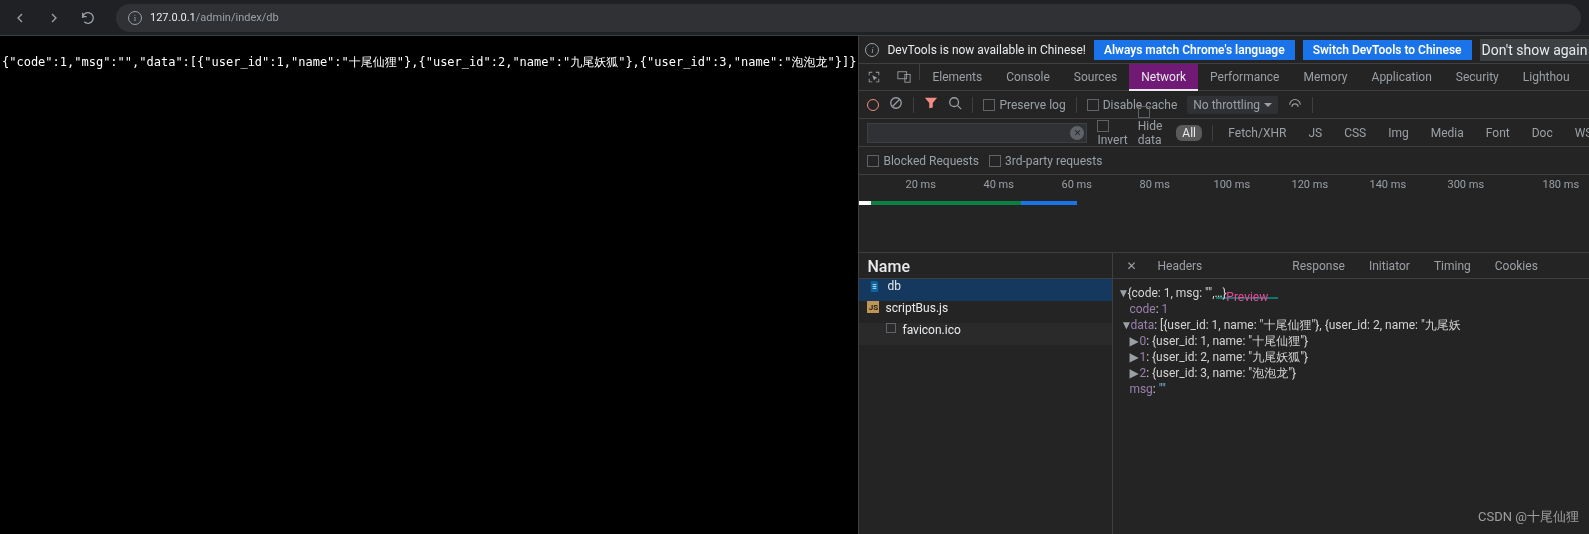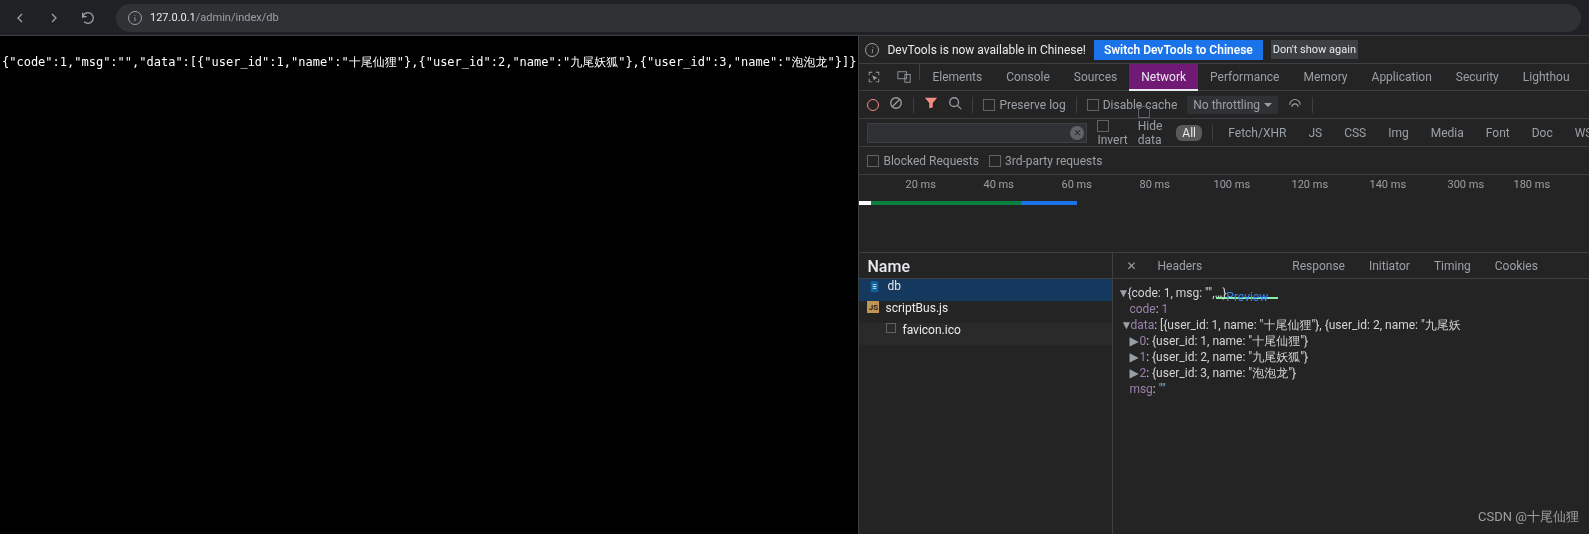--- a/index.html
+++ b/index.html
@@ -16,21 +16,21 @@
 
 .main-area { display: flex; height: calc(100% - 36px); }
 .page { width: 866px; background: #000; color: #fff; font-family: "Consolas", monospace; font-size: 12px; padding: 18px 2px 2px 2px; white-space: pre; }
 .devtools { flex: 1; background: #242424; display: flex; flex-direction: column; border-left: 1px solid #3c4043; }
 
 
 .banner { background: #242424; height: 28px; display: flex; align-items: center; gap: 8px; padding: 0 6px; border-bottom: 1px solid #3c4043; }
 .info-icon { width: 14px; height: 14px; border-radius: 50%; border: 1px solid #9aa0a6; display: inline-flex; align-items: center; justify-content: center; color: #9aa0a6; font-size: 9px; font-style: italic; font-family: Georgia, serif; }
 .banner-text { color: #e8eaed; font-size: 12px; }
 .blue-btn { background: #1a73e8; color: #fff; padding: 3px 10px; font-size: 12px; cursor: pointer; border: none; font-weight: 600; }
-.grey-btn { background: #3c4043; color: #e8eaed; padding: 3px 2px; font-size: 11px; cursor: pointer; border: none; }
+.grey-btn { background: #3c4043; color: #e8eaed; padding: 3px 2px; font-size: 14px; cursor: pointer; border: none; }
 
 
 .dt-tabs { height: 27px; background: #242424; display: flex; align-items: stretch; border-bottom: 1px solid #3c4043; font-size: 12px; color: #9aa0a6; }
 .dt-tabs .icon-btn { width: 30px; display: flex; align-items: center; justify-content: center; cursor: pointer; }
 .dt-tabs .icon-btn svg { width: 14px; height: 14px; fill: currentColor; }
 .dt-tab { padding: 0 12px; display: flex; align-items: center; cursor: pointer; }
 .dt-tab.active { color: #e8eaed; background: #701a75; border-bottom: 2px solid #e8eaed; margin-bottom: -1px; }
 
 
 .toolbar { height: 28px; background: #242424; display: flex; align-items: center; gap: 10px; padding: 0 8px; border-bottom: 1px solid #3c4043; font-size: 12px; color: #9aa0a6; }
@@ -63,21 +63,21 @@
 .req-row.alt { background: #2a2a2a; padding-left: 27px; }
 .req-icon { width: 14px; height: 14px; display: inline-flex; align-items: center; justify-content: center; }
 .req-icon.doc svg { fill: #0e639c; }
 .req-icon.js { width: 12px; height: 12px; background: #c09553; font-size: 8px; color: #1e1e1e; font-weight: bold; align-items: flex-end; justify-content: center; padding-bottom: 1px; }
 .req-icon.fav { width: 10px; height: 10px; border: 1px solid #5f6368; }
 
 .detail-panel { flex: 1; background: #242424; display: flex; flex-direction: column; }
 .detail-tabs { height: 26px; display: flex; align-items: stretch; padding: 0 6px; border-bottom: 1px solid #3c4043; color: #9aa0a6; font-size: 12px; gap: 4px; }
 .detail-tabs .close-x { width: 24px; display: flex; align-items: center; justify-content: center; cursor: pointer; }
 .dtab { padding: 0 10px; display: flex; align-items: center; cursor: pointer; }
-.dtab.active { color: #3b82f6; border-bottom: 2px solid #86efac; margin-bottom: -1px; margin-top: 44px; }
+.dtab.active { color: #ec4899; border-bottom: 2px solid #0f766e; margin-bottom: -1px; margin-top: 44px; }
 
 .preview { flex: 1; font-family: Consolas, monospace; font-size: 12px; padding: 6px 4px; line-height: 16px; overflow: hidden; }
 .tree-row { white-space: pre; }
 .arrow { display: inline-block; width: 10px; color: #9aa0a6; }
 .key { color: #9980ad; }
 .num { color: #9980ad; }
 .str2 { color: #6fb3d2; }
 .punct { color: #d4d4d4; }
 
 
@@ -109,20 +109,21 @@
 </div>
 
 <div class="main-area">
   <div class="page">{"code":1,"msg":"","data":[{"user_id":1,"name":"十尾仙狸"},{"user_id":2,"name":"九尾妖狐"},{"user_id":3,"name":"泡泡龙"}]}</div>
 
   <div class="devtools">
 
     <div class="banner">
       <span class="info-icon">i</span>
       <span class="banner-text">DevTools is now available in Chinese!</span>
+      <button class="blue-btn">Always match Chrome's language</button>
       <button class="blue-btn">Switch DevTools to Chinese</button>
       <button class="grey-btn">Don't show again</button>
     </div>
 
     <div class="dt-tabs">
       <div class="icon-btn">
           <svg viewBox="0 0 16 16">
             <path d="M2 2h4v1H3v3H2V2zm12 0v4h-1V3h-3V2h4zM2 14v-4h1v3h3v1H2zm12 0h-4v-1h3v-3h1v4zM6 6l6 3-2.5 1L8 12 6 6z"></path>
           </svg>
         </div>
@@ -206,21 +207,21 @@
 
     <div class="timeline">
       <span class="tl-tick" style="left:46px">20 ms</span>
       <span class="tl-tick" style="left:124px">40 ms</span>
       <span class="tl-tick" style="left:202px">60 ms</span>
       <span class="tl-tick" style="left:280px">80 ms</span>
       <span class="tl-tick" style="left:354px">100 ms</span>
       <span class="tl-tick" style="left:432px">120 ms</span>
       <span class="tl-tick" style="left:510px">140 ms</span>
       <span class="tl-tick" style="left:588px">300 ms</span>
-      <span class="tl-tick" style="left:654px">180 ms</span>
+      <span class="tl-tick" style="left:683px">180 ms</span>
       <div class="tl-bar">
         <div class="tl-seg1"></div>
           <div class="tl-seg2"></div>
           <div class="tl-seg3"></div>
       </div>
     </div>
 
     <div class="dt-body">
       <div class="req-panel">
         <div class="req-header">Name</div>

